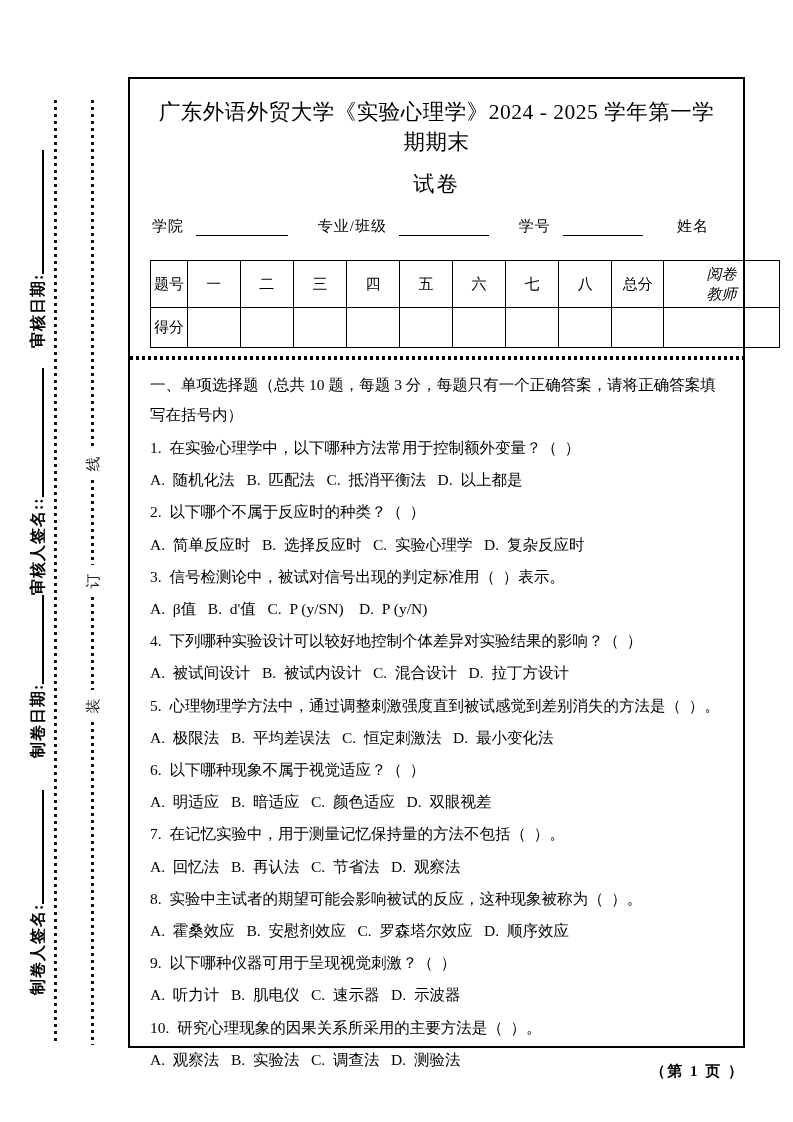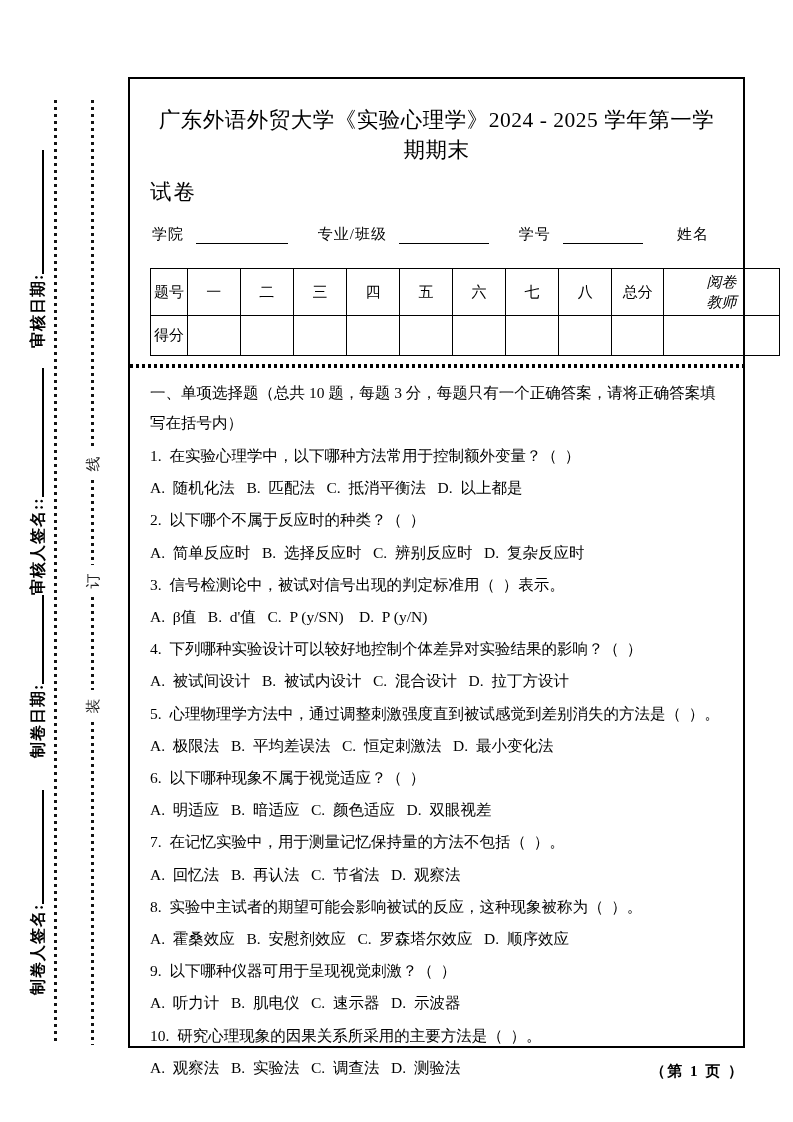--- a/index.html
+++ b/index.html
@@ -11,24 +11,24 @@
   .rot-label .txt { font-size:16px; font-weight:600; line-height:20px; white-space:nowrap; letter-spacing:1px; }
   .rot-label .blank { flex:1; border-bottom:2px solid #000; margin-bottom:4px; min-width:40px; }
 
   .vdots { position:absolute; width:3px; background:repeating-linear-gradient(to bottom,#141414 0 3px,transparent 3px 7px); }
 
   .bind-col { position:absolute; left:82px; top:100px; height:945px; width:20px; display:flex; flex-direction:column; align-items:center; }
   .bind-col .seg { width:3px; background:repeating-linear-gradient(to bottom,#141414 0 3px,transparent 3px 7px); }
   .bind-col .ch { font-size:15px; line-height:32px; height:32px; transform:rotate(-90deg); color:#222; }
 
   
-  .frame { position:absolute; left:128px; top:77px; width:617px; height:971px; border:2px solid #000; padding:12px 20px; }
+  .frame { position:absolute; left:128px; top:77px; width:617px; height:971px; border:2px solid #000; padding:4px 20px; }
 
   .title { margin-top:14px; text-align:center; font-size:21.5px; line-height:30px; letter-spacing:0.5px; }
-  .subtitle { margin-top:12px; text-align:left; font-size:21.5px; line-height:30px; letter-spacing:2px; }
+  .subtitle { margin-top:12px; text-align:center; font-size:21.5px; line-height:30px; letter-spacing:2px; }
 
   .info-row { margin-top:17px; display:flex; align-items:flex-end; font-size:15px; line-height:20px; padding:0 2px;gap:12px; }
   .info-row .lbl { white-space:nowrap; letter-spacing:1px; }
   .info-row .fill { border-bottom:1.5px solid #000; height:18px; }
   .w1 { width:96px; } .w2 { width:94px; } .w3 { width:84px; margin-right:4px; } .w4 { flex:1; }
   .gap { width:6px; }
 
   table.score { margin-top:24px; border-collapse:collapse; width:630px; table-layout:fixed; font-size:15px; }
   table.score td { border:1.6px solid #000; text-align:center; vertical-align:middle; padding:0; }
   table.score .hrow td { height:47px; }
@@ -133,21 +133,21 @@
       </table>
 
     <div class="dot-sep"></div>
 
     <div class="body-text">
       <p class="heading">一、单项选择题（总共 10 题，每题 3 分，每题只有一个正确答案，请将正确答案填写在括号内）</p>
       <div class="qlist">
         <p>1.  在实验心理学中，以下哪种方法常用于控制额外变量？（  ）</p>
         <p>A.  随机化法   B.  匹配法   C.  抵消平衡法   D.  以上都是</p>
         <p>2.  以下哪个不属于反应时的种类？（  ）</p>
-        <p>A.  简单反应时   B.  选择反应时   C.  辨别反应时   D.  复杂反应时</p>
+        <p>A.  简单反应时   B.  选择反应时   C.  实验心理学   D.  复杂反应时</p>
         <p>3.  信号检测论中，被试对信号出现的判定标准用（  ）表示。</p>
         <p>A.  β值   B.  d'值   C.  P (y/SN)    D.  P (y/N)</p>
         <p>4.  下列哪种实验设计可以较好地控制个体差异对实验结果的影响？（  ）</p>
         <p>A.  被试间设计   B.  被试内设计   C.  混合设计   D.  拉丁方设计</p>
         <p>5.  心理物理学方法中，通过调整刺激强度直到被试感觉到差别消失的方法是（  ）。</p>
         <p>A.  极限法   B.  平均差误法   C.  恒定刺激法   D.  最小变化法</p>
         <p>6.  以下哪种现象不属于视觉适应？（  ）</p>
         <p>A.  明适应   B.  暗适应   C.  颜色适应   D.  双眼视差</p>
         <p>7.  在记忆实验中，用于测量记忆保持量的方法不包括（  ）。</p>
         <p>A.  回忆法   B.  再认法   C.  节省法   D.  观察法</p>

